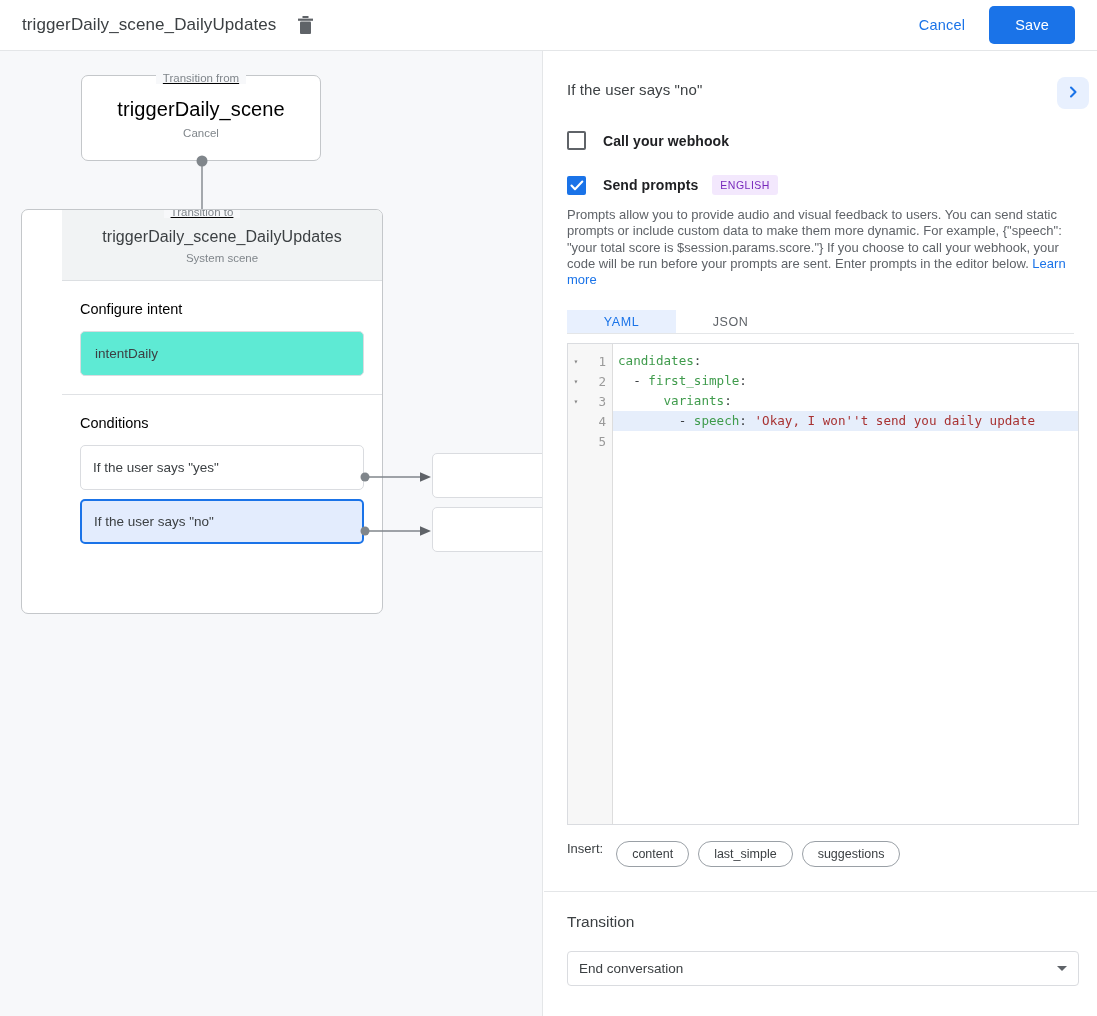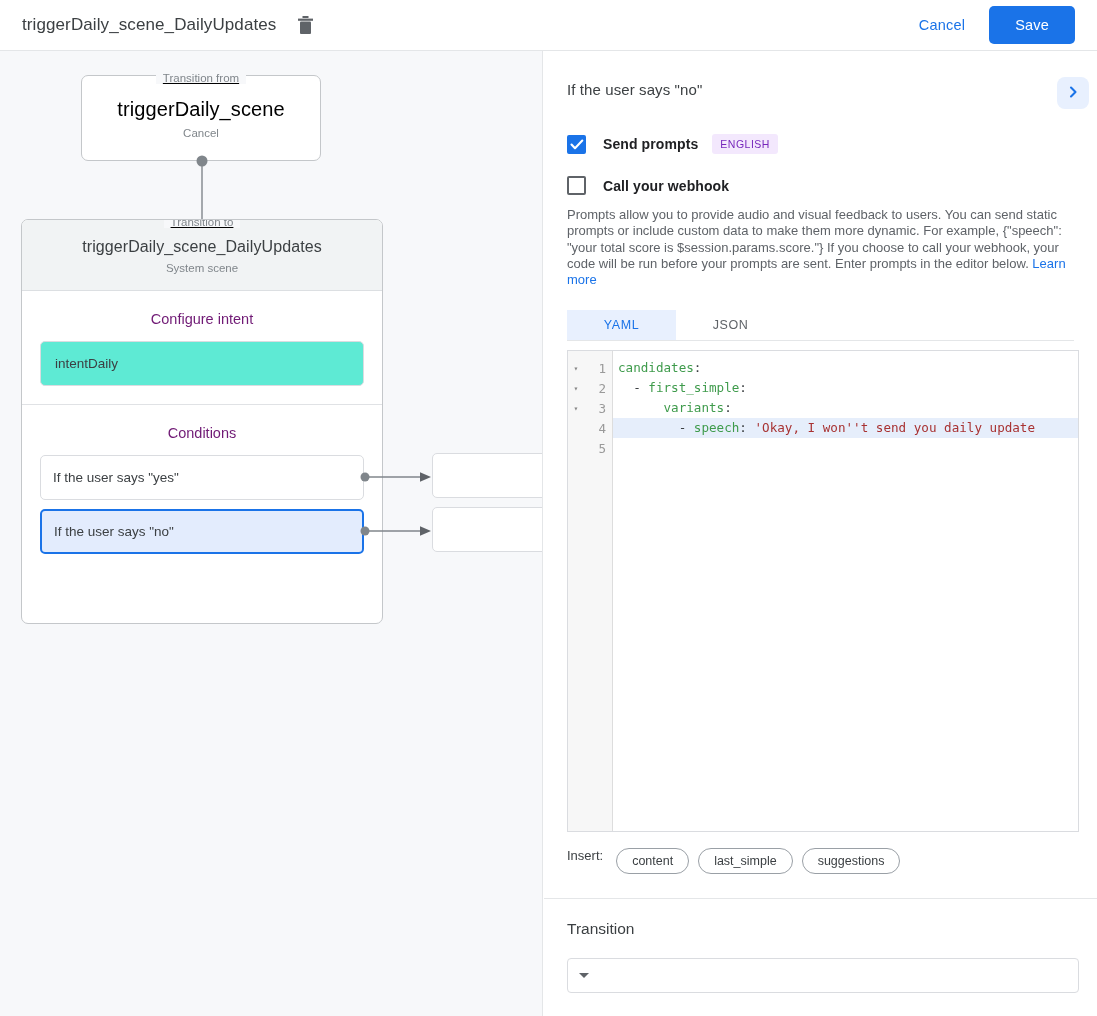--- a/index.html
+++ b/index.html
@@ -102,39 +102,39 @@
   }
 
   
   .connector {
     position: absolute; left: 186px; top: 104px;
     width: 32px; height: 116px;
   }
 
   
   #node-to {
-    left: 21px; top: 168px; width: 362px; height: 405px;
+    left: 21px; top: 158px; width: 362px; height: 405px;
     background: #ffffff;
     overflow: hidden;
-    display: flex; flex-direction: column;
+    display: flex; flex-direction: column; padding-left: 40px;
   }
   #node-to .legend span { background: #f7f8fa; }
   .to-header {
     background: #f1f3f4;
     border-bottom: 1px solid #dcdfe2;
     padding: 18px 0 16px 0;
     text-align: center;
   }
   .to-header .node-title { font-size: 16px; color: #3c4043; letter-spacing: .1px; }
   .to-header .node-sub { font-size: 11.5px; color: #80868b; margin-top: 6px; }
 
   .section { padding: 20px 18px 18px 18px; }
   .section + .section { border-top: 1px solid #e0e2e5; }
   .section-label {
-    font-size: 14.5px; color: #701a75; margin-bottom: 14px; text-align: center;
+    font-size: 14.5px; color: #000000; margin-bottom: 14px;
   }
   .field-box {
     border: 1px solid #dadce0;
     border-radius: 5px;
     background: #5eead4;
     height: 45px;
     display: flex; align-items: center;
     padding: 0 14px;
     font-size: 13.5px;
     color: #3c4043;
@@ -233,21 +233,21 @@
     line-height: 16.3px;
     color: #5f6368;
   }
   .panel-desc a { color: #1a73e8; text-decoration: none; }
 
   .tabs {
     display: flex; margin: 22px 23px 0 23px;
     border-bottom: 1px solid #e4e6e8;
   }
   .tab {
-    width: 109px; height: 30px;
+    width: 109px; height: 23px;
     display: flex; align-items: center; justify-content: center;
     font-size: 12.5px;
     letter-spacing: .6px;
     color: #5f6368;
     cursor: pointer;
     background: none; border: none;
     font-family: inherit;
   }
   .tab.active { background: #e8f0fe; color: #1a73e8; }
 
@@ -429,33 +429,33 @@
     <div class="panel-title">If the user says "no"</div>
     <button class="expand-btn">
       <span>
         <svg width="14" height="14" viewBox="0 0 14 14">
           <polyline points="5,2.5 9.5,7 5,11.5" fill="none" stroke="#1a73e8" stroke-width="2.1" stroke-linecap="round" stroke-linejoin="round"></polyline>
         </svg>
       </span>
     </button>
   </div>
 
+  <div class="check-row">
+    <div class="cb"></div>
+    <div class="check-label">Call your webhook</div>
+  </div>
+
   <div class="check-row" style="margin-top:25px">
     <div class="cb checked">
       <svg width="14" height="11" viewBox="0 0 14 11">
         <polyline points="1.5,5.5 5,9.2 12.3,1.6" fill="none" stroke="#ffffff" stroke-width="2.1" stroke-linecap="round" stroke-linejoin="round"></polyline>
       </svg>
     </div>
     <div class="check-label">Send prompts</div>
     <div class="lang-badge">ENGLISH</div>
-  </div>
-
-  <div class="check-row">
-    <div class="cb"></div>
-    <div class="check-label">Call your webhook</div>
   </div>
 
   <div class="panel-desc"><span>Prompts allow you to provide audio and visual feedback to users. You can send static prompts or include custom data to make them more dynamic. For example, {"speech": "your total score is $session.params.score."} If you choose to call your webhook, your code will be run before your prompts are sent. Enter prompts in the editor below. </span><a href="#">Learn more</a></div>
 
   <div class="tabs">
     <button class="tab active">YAML</button>
     <button class="tab">JSON</button>
   </div>
 
   <div class="editor">
@@ -488,15 +488,16 @@
     <div class="insert-label">Insert:</div>
     <button class="chip">content</button>
     <button class="chip">last_simple</button>
     <button class="chip">suggestions</button>
   </div>
 
   <div class="panel-divider"></div>
 
   <div class="trans-title">Transition</div>
   <div class="select-box">
+    <div class="select-value">End conversation</div>
     <div class="caret"></div>
   </div>
 </div>
 
 </body></html>

